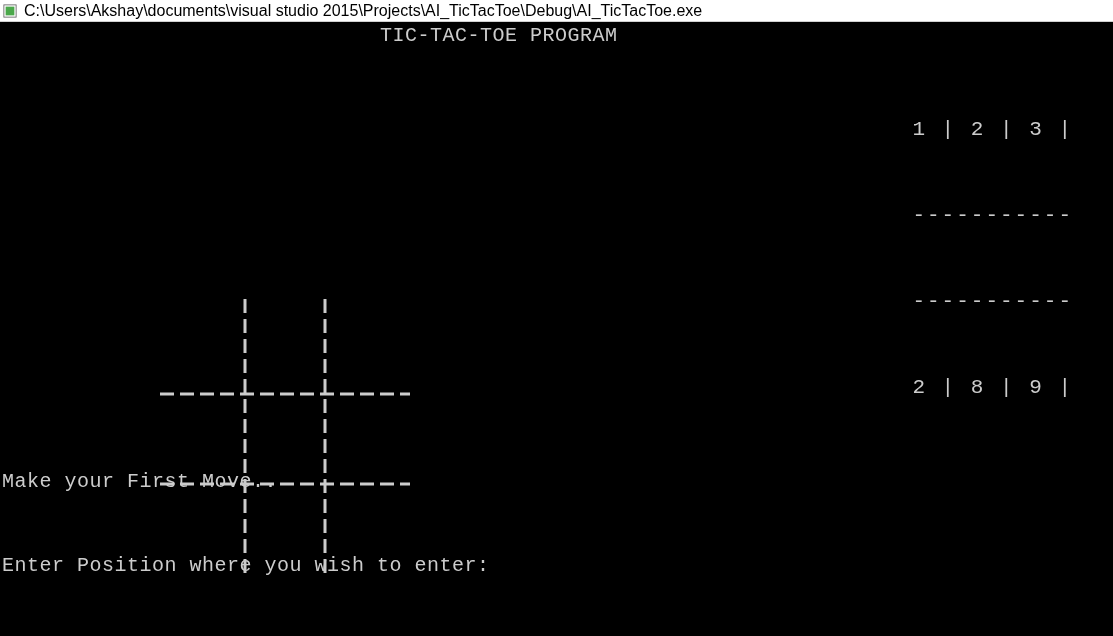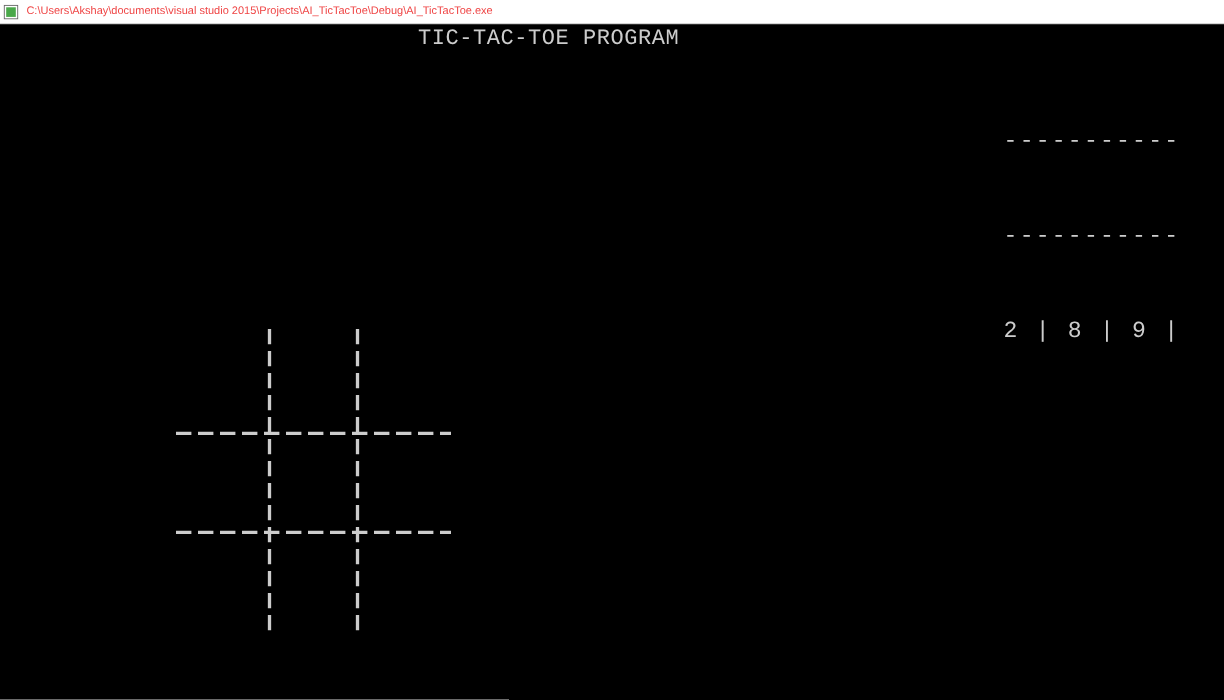--- a/index.html
+++ b/index.html
@@ -28,22 +28,22 @@
       margin-right: 6px;
       display: inline-flex;
       align-items: center;
       justify-content: center;
     }
     .titlebar-icon svg {
       width: 14px;
       height: 14px;
     }
     .titlebar-text {
-      font-size: 10px;
-      color: #ef4444;
+      font-size: 16px;
+      color: #000000;
       white-space: nowrap;
     }
     .console {
       width: 100%;
       height: calc(636px - 22px);
       background: #000;
       color: #cccccc;
       font-family: "Consolas", "Courier New", monospace;
       font-size: 20px;
       line-height: 1.35;
@@ -96,27 +96,32 @@
       <rect x="3" y="3" width="10" height="10" fill="#4aa84a"></rect>
     </svg>
   </span>
   <span class="titlebar-text">C:\Users\Akshay\documents\visual studio 2015\Projects\AI_TicTacToe\Debug\AI_TicTacToe.exe</span>
 </div>
 
 <div class="console">
   <div class="heading">TIC-TAC-TOE PROGRAM</div>
 
   <div class="legend">
+    <div class="row">1 | 2 | 3 |</div>
     <div class="sep">-----------</div>
     <div class="sep">-----------</div>
     <div class="row">2 | 8 | 9 |</div>
   </div>
 
   <div class="board">
     <svg width="250" height="280" viewBox="0 0 250 280">
       <line x1="85" y1="0" x2="85" y2="280"></line>
       <line x1="165" y1="0" x2="165" y2="280"></line>
       <line x1="0" y1="95" x2="250" y2="95"></line>
       <line x1="0" y1="185" x2="250" y2="185"></line>
     </svg>
   </div>
 
+  <div class="prompt">
+    <div>Make your First Move..</div>
+    <div>Enter Position where you wish to enter:</div>
+  </div>
 </div>
 
 </body></html>

